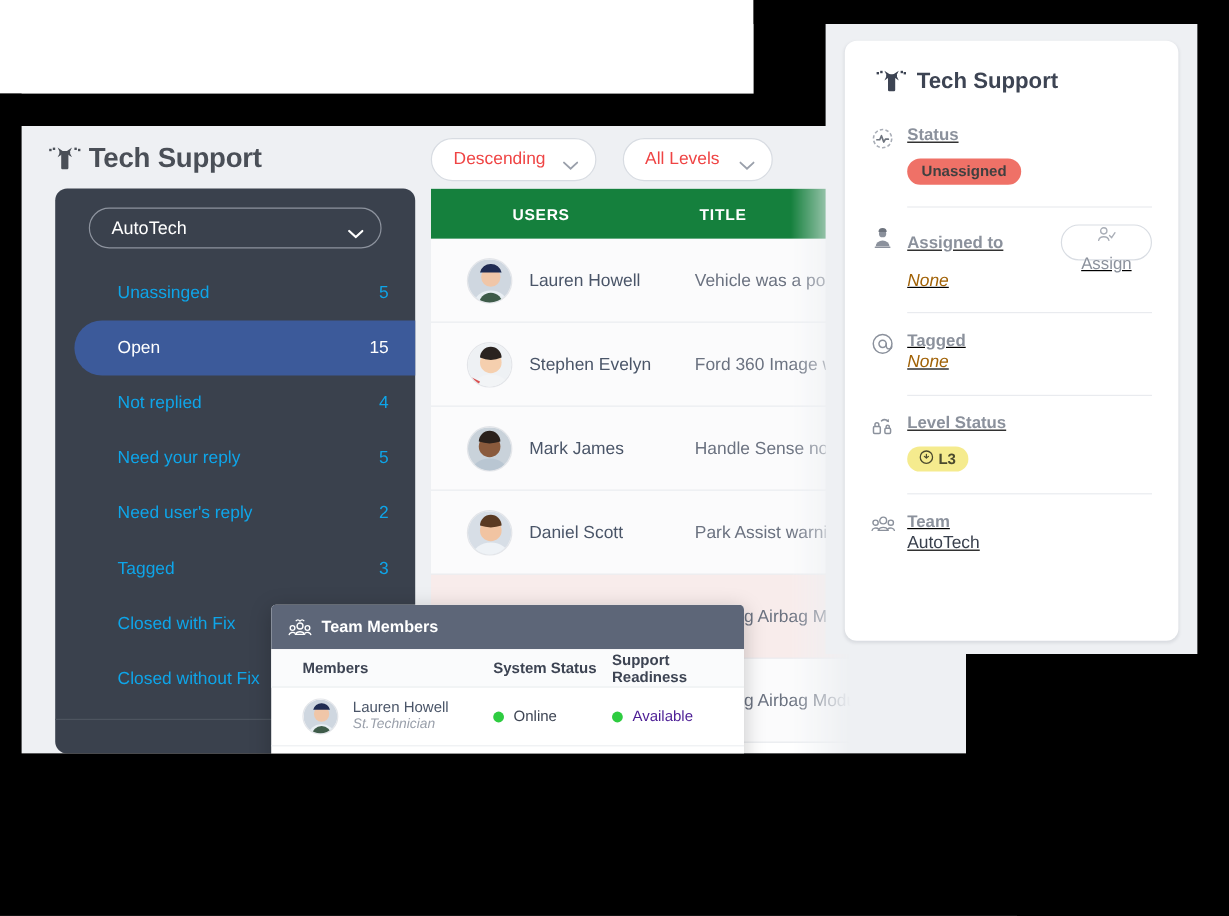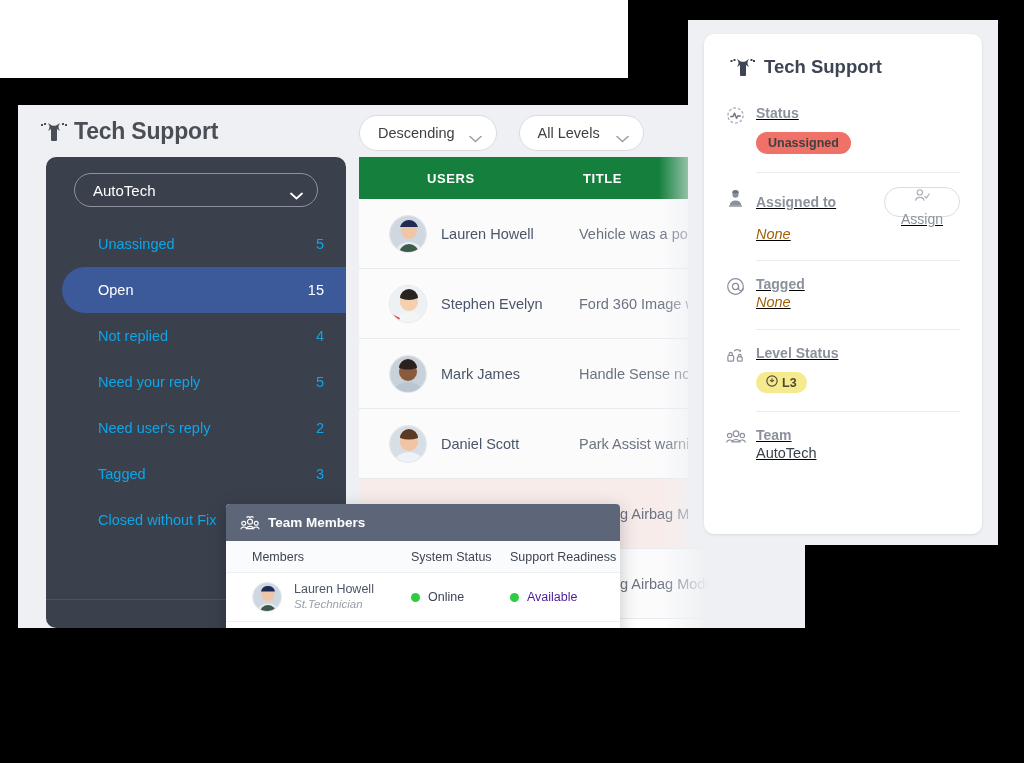--- a/index.html
+++ b/index.html
@@ -32,21 +32,21 @@
     font-size:23px; font-weight:bold; color:#4a4f57; letter-spacing:-0.2px;
   }
 
   
   .toolbar { position:absolute; left:341px; top:10px; display:flex; gap:22px; }
   .dropdown {
     height:36px; background:#fff; border:1px solid #d8dce2; border-radius:18px;
     display:flex; align-items:center; padding:0 14px 0 18px; min-width:125px;
     justify-content:space-between;
   }
-  .dropdown-label { font-size:14.5px; color:#404040; }
+  .dropdown-label { font-size:14.5px; color:#ef4444; }
   .chev { width:13px; height:8px; margin-left:14px; flex:none; }
 
   
   .sidebar {
     position:absolute; left:28px; top:52px; width:300px; height:471px;
     background:#3a414d; border-radius:10px;
   }
   .team-select {
     margin:16px auto 0; width:244px; height:34px;
     border:1px solid #8d939e; border-radius:17px;
@@ -151,21 +151,21 @@
   }
   .team-header {
     height:37px; background:#5d6678; display:flex; align-items:center;
     padding-left:14px; gap:8px;
   }
   .team-header-icon { width:20px; height:16px; flex:none; }
   .team-header-title { color:#ffffff; font-size:13.5px; font-weight:bold; }
   .team-cols {
     height:32px; display:flex; align-items:center;
     background:#fafbfc; border-bottom:1px solid #eceef1;
-    font-size:12.5px; color:#3d4453; font-weight:normal;
+    font-size:12.5px; color:#3d4453; font-weight:bold;
   }
   .tc-member { width:185px; padding-left:26px; }
   .tc-sys { width:99px; }
   .tc-sup { flex:1; }
   .tm-row {
     height:49px; display:flex; align-items:center;
     border-bottom:1px solid #edeff2;
   }
   .tm-avatar {
     width:30px; height:30px; border-radius:50%; margin-left:26px; flex:none;
@@ -255,20 +255,24 @@
           <span>Need your reply</span>
           <span class="count">5</span>
         </div>
         <div class="nav-item">
           <span>Need user's reply</span>
           <span class="count">2</span>
         </div>
         <div class="nav-item">
           <span>Tagged</span>
           <span class="count">3</span>
+        </div>
+        <div class="nav-item">
+          <span>Closed with Fix</span>
+          <span class="count"></span>
         </div>
         <div class="nav-item">
           <span>Closed without Fix</span>
           <span class="count"></span>
         </div>
       </div>
       <div class="sidebar-divider"></div>
     </div>
 
     <div class="table-wrap">

